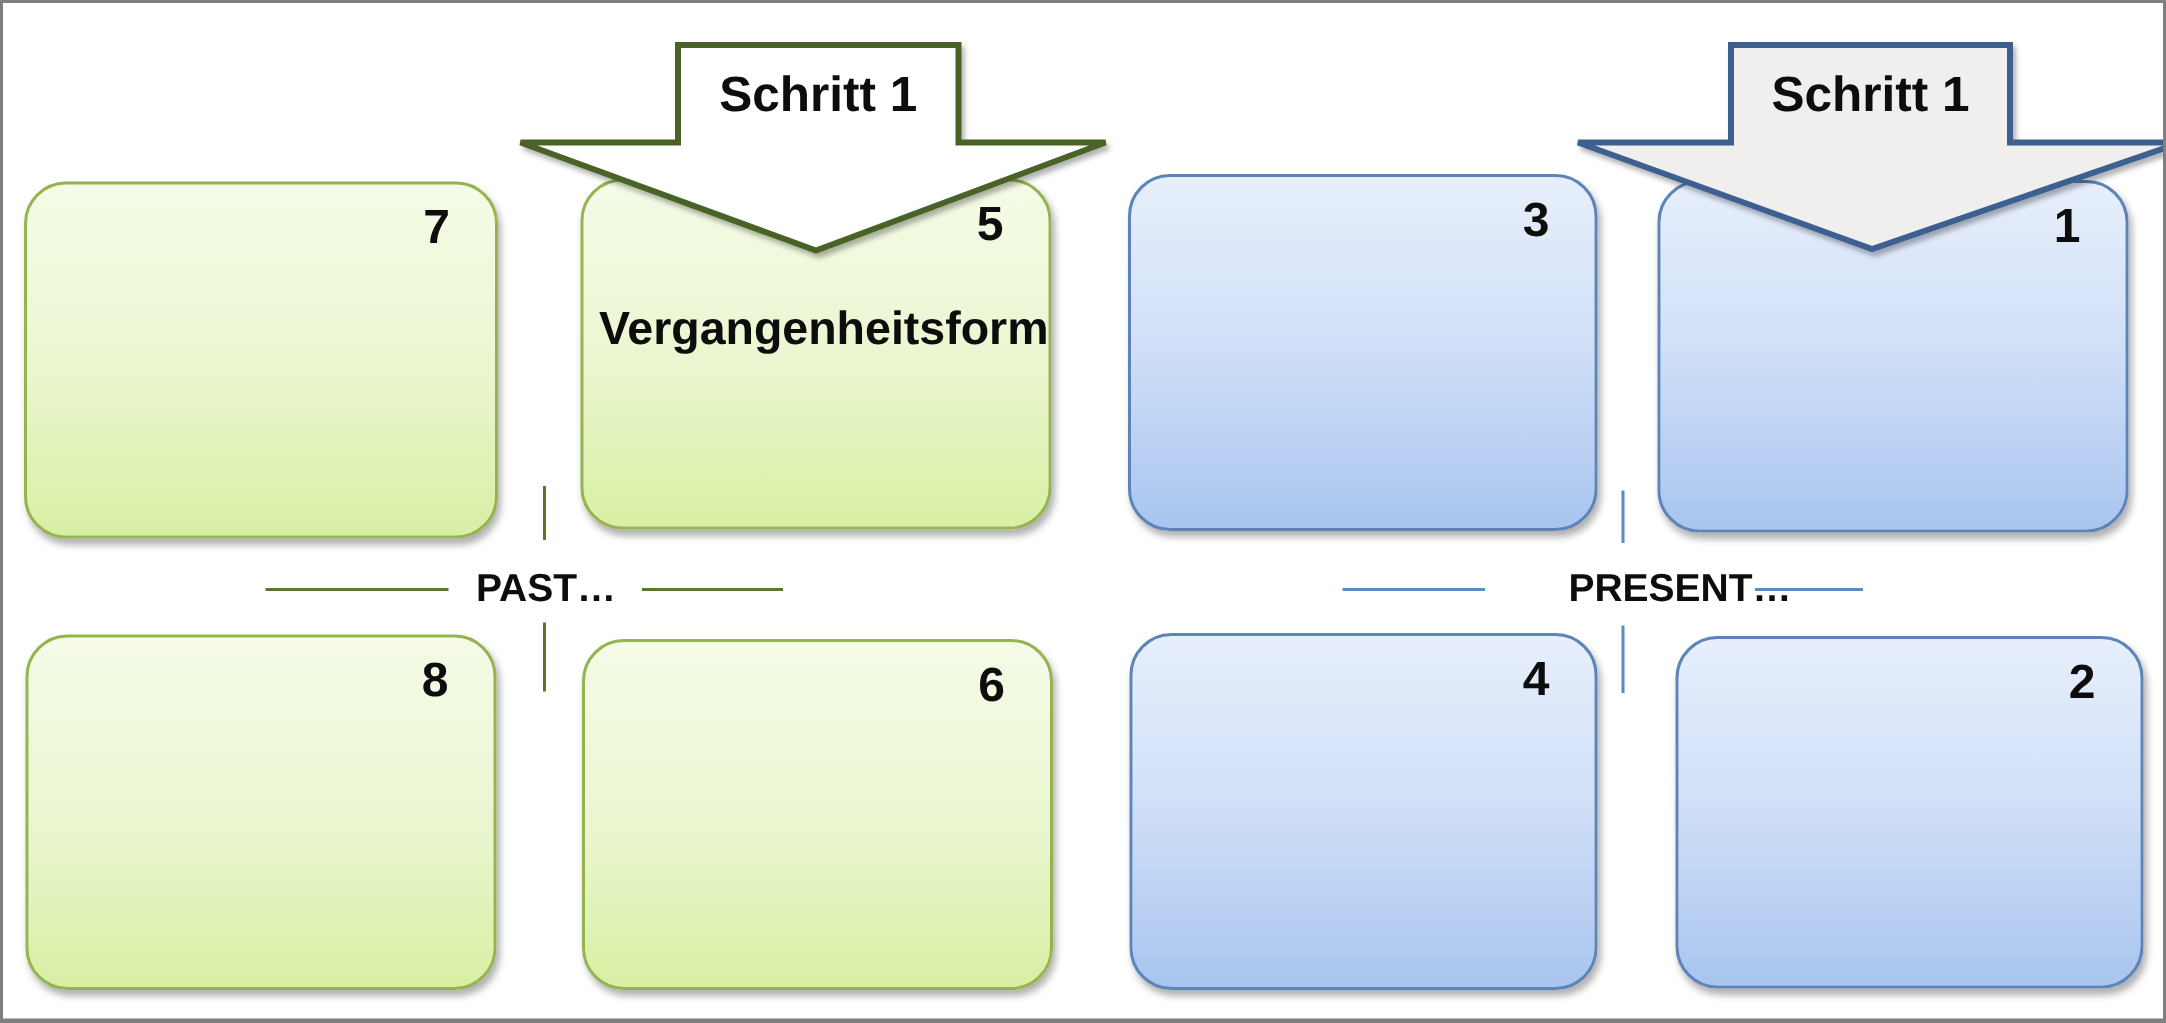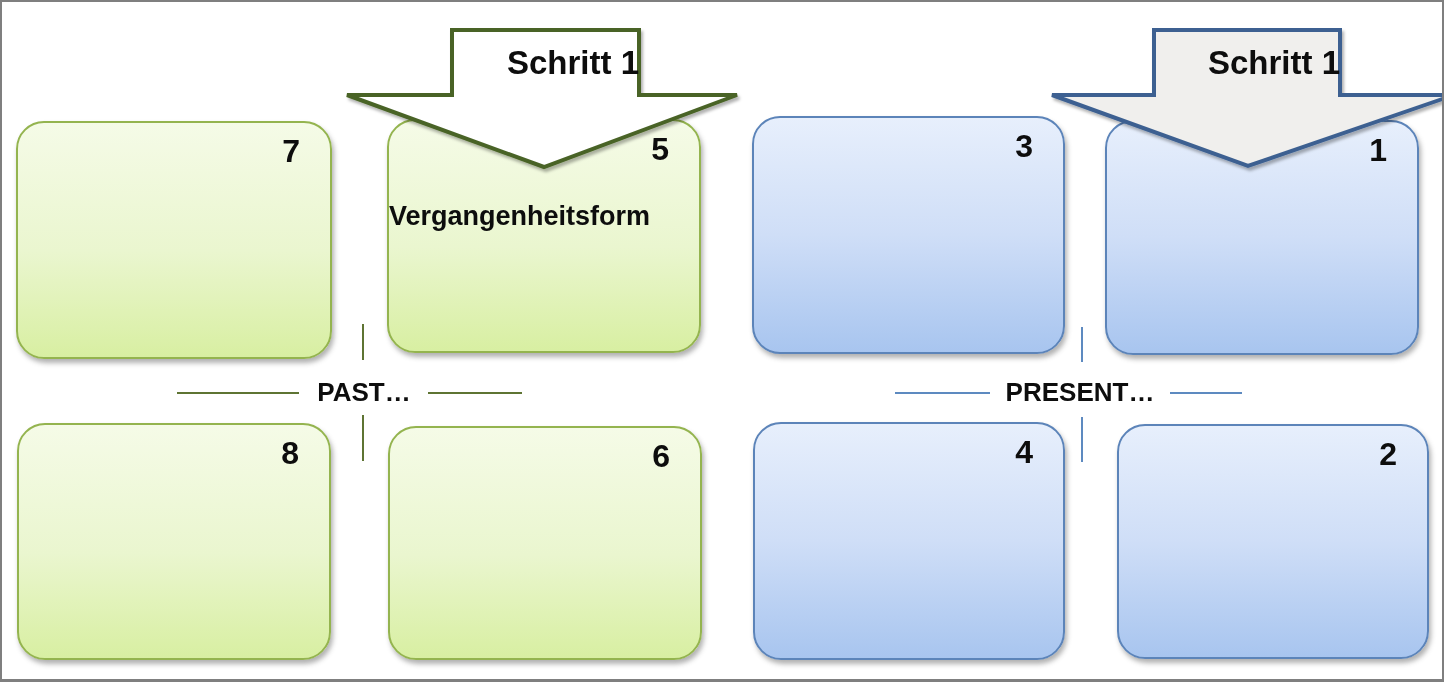--- a/index.html
+++ b/index.html
@@ -18,34 +18,34 @@
   }
   .box.blue {
     background:linear-gradient(180deg,#e7effc 0%,#cfdef7 50%,#a8c5ef 100%);
     border-color:#5c84b9;
   }
   .box-number {
     position:absolute; top:10px; right:30px;
     font-size:32px; font-weight:bold; color:#0d0d0d;
   }
   .box-label {
-    position:absolute; top:80px; left:0; right:0; text-align:left;
-    font-size:27px; font-weight:bold; color:#0d0d0d; white-space:nowrap;
+    position:absolute; top:80px; left:0; right:0; text-align:right;
+    font-size:31px; font-weight:bold; color:#0d0d0d; white-space:nowrap;
   }
   .divider-label {
     position:absolute; transform:translate(-50%,-50%);
     font-size:26px; font-weight:bold; color:#0d0d0d; white-space:nowrap;
   }
   .hline { position:absolute; height:0; border-top:2px solid; }
   .vline { position:absolute; width:0; border-left:2px solid; }
   .green-line { border-color:#5e7433; }
   .blue-line  { border-color:#5d8ac0; }
   .arrow-svg { position:absolute; left:0; top:0; z-index:5; pointer-events:none; }
   .arrow-label {
-    position:absolute; z-index:6; text-align:right;
+    position:absolute; z-index:6; text-align:center;
     font-size:33px; font-weight:bold; color:#0d0d0d; white-space:nowrap;
   }
 </style>
 </head>
 <body>
 
 <div class="canvas">
 
   <div class="box green" style="left:14px; top:119px; width:316px; height:238px;">
     <span class="box-number">7</span>
@@ -86,21 +86,21 @@
     <span class="box-number">4</span>
     <span class="box-label"></span>
   </div>
 
   <div class="box blue" style="left:1115px; top:422px; width:312px; height:235px;">
     <span class="box-number">2</span>
     <span class="box-label"></span>
   </div>
 
   <div class="hline blue-line" style="left:893px; top:390px; width:95px;"></div>
-  <div class="divider-label" style="left:1078px; top:390px;">PRESENT…</div>
+  <div class="divider-label" style="left:1118px; top:390px;">PRESENT…</div>
   <div class="hline blue-line" style="left:1168px; top:390px; width:72px;"></div>
   <div class="vline blue-line" style="left:1079px; top:325px; height:35px;"></div>
   <div class="vline blue-line" style="left:1079px; top:415px; height:45px;"></div>
 
   <svg class="arrow-svg" width="1444" height="682" viewBox="0 0 1444 682">
     <defs>
       <filter id="ds" x="-20%" y="-20%" width="140%" height="140%">
         <feDropShadow dx="2" dy="3" stdDeviation="1.6" flood-opacity="0.30"></feDropShadow>
       </filter>
     </defs>

